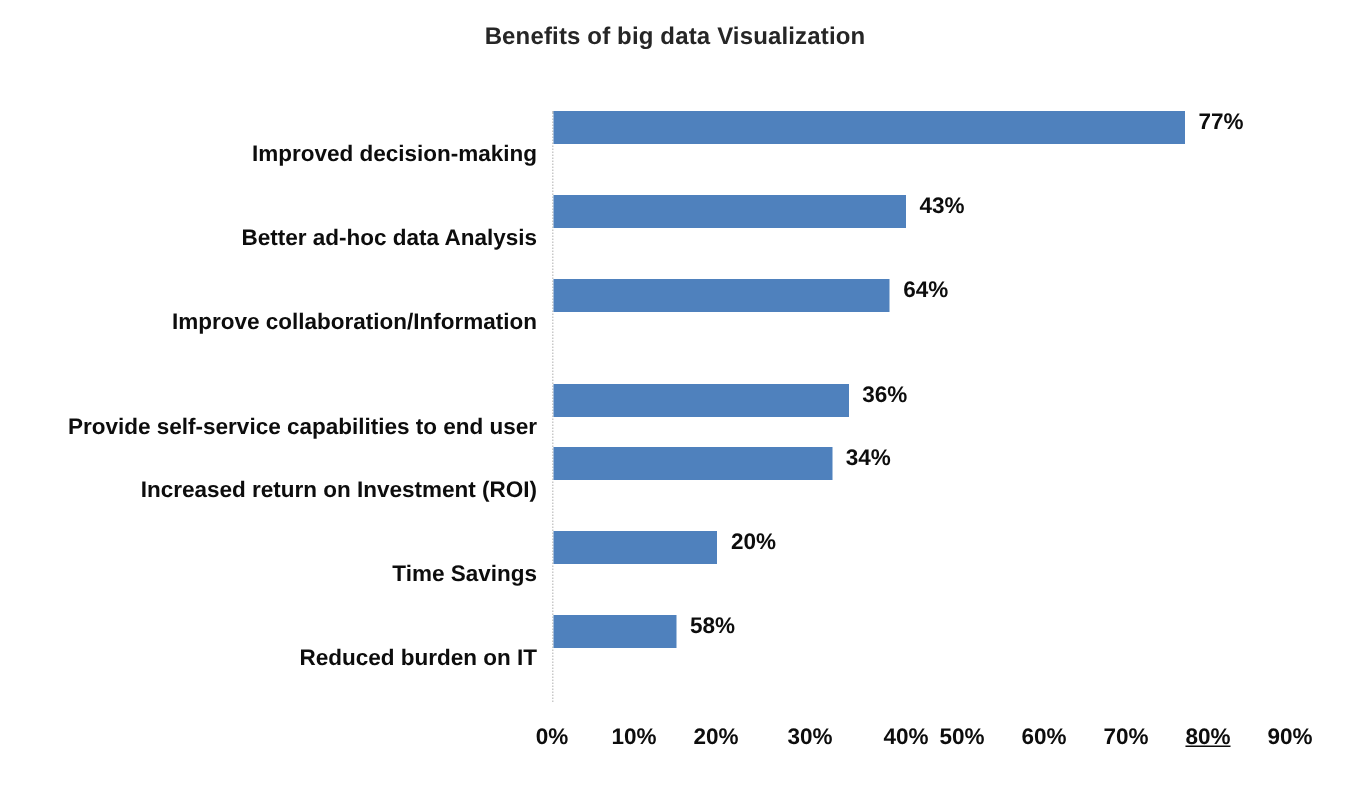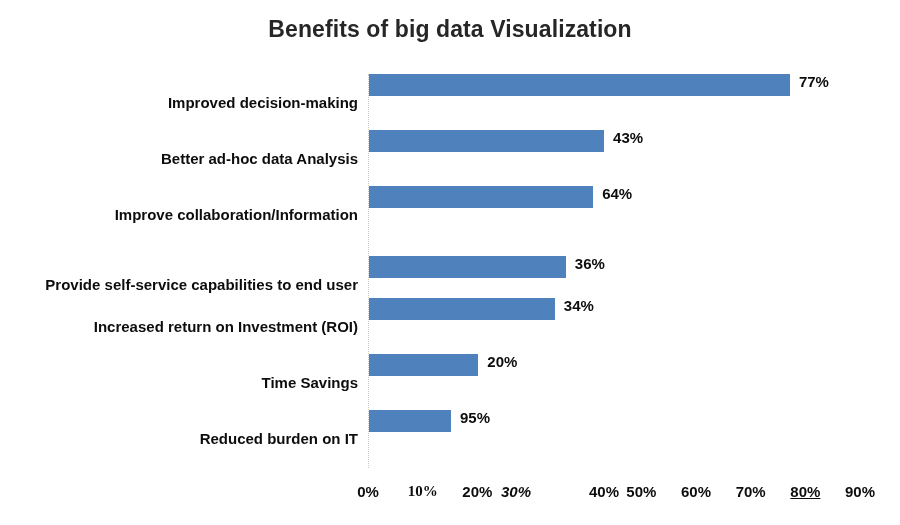--- a/index.html
+++ b/index.html
@@ -20,21 +20,21 @@
     background: #ffffff;
   }
 
   
   #chart-title {
     position: absolute;
     top: 16px;
     left: 0;
     width: 900px;
     text-align: center;
-    font-size: 23px;
+    font-size: 16px;
     font-weight: bold;
     color: #262626;
     letter-spacing: 0.1px;
     white-space: nowrap;
   }
 
   
   #plot-area {
     position: absolute;
     left: 0;
@@ -170,31 +170,31 @@
           <div class="cat-label">Time Savings</div>
           <div class="bar-track">
             <div class="bar" style="width: 109.333px; background: rgb(79, 129, 189);"></div>
             <div class="bar-value">20%</div>
           </div>
         </div>
         <div class="bar-row" style="top: 410px;">
           <div class="cat-label">Reduced burden on IT</div>
           <div class="bar-track">
             <div class="bar" style="width: 82px; background: rgb(79, 129, 189);"></div>
-            <div class="bar-value">95%</div>
+            <div class="bar-value">58%</div>
           </div>
         </div>
       </div>
   </div>
 
   <div id="x-axis">
       <div class="x-tick" style="left: 0px;">0%</div>
-      <div class="x-tick" style="left: 54.6667px; font-family: Liberation Serif, serif;">10%</div>
+      <div class="x-tick" style="left: 54.6667px;">10%</div>
       <div class="x-tick" style="left: 109.333px;">20%</div>
-      <div class="x-tick" style="left: 148px; font-style: italic;">30%</div>
+      <div class="x-tick" style="left: 172px;">30%</div>
       <div class="x-tick" style="left: 236px;">40%</div>
       <div class="x-tick" style="left: 273.333px;">50%</div>
       <div class="x-tick" style="left: 328px;">60%</div>
       <div class="x-tick" style="left: 382.667px;">70%</div>
       <div class="x-tick" style="left: 437.333px; text-decoration: underline;">80%</div>
       <div class="x-tick" style="left: 492px;">90%</div>
     </div>
 
 </div>
 

